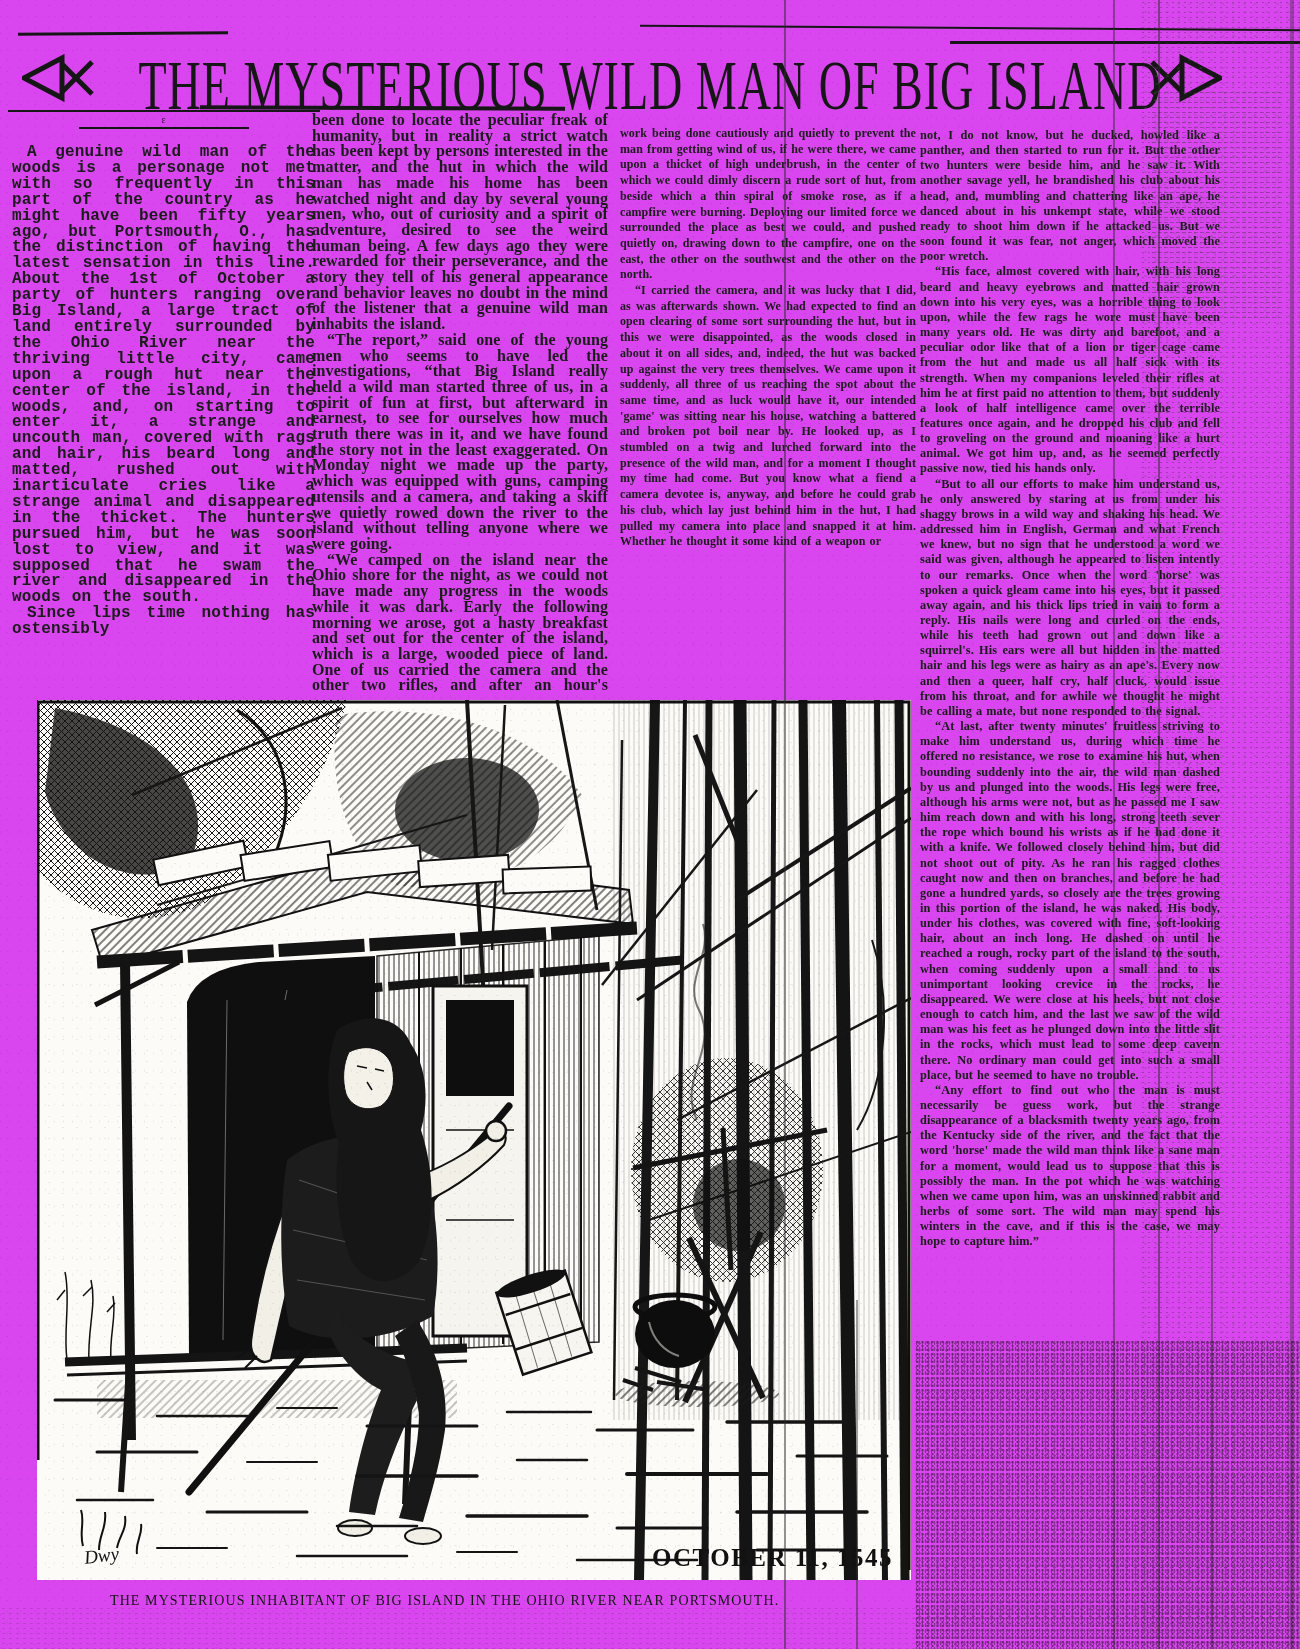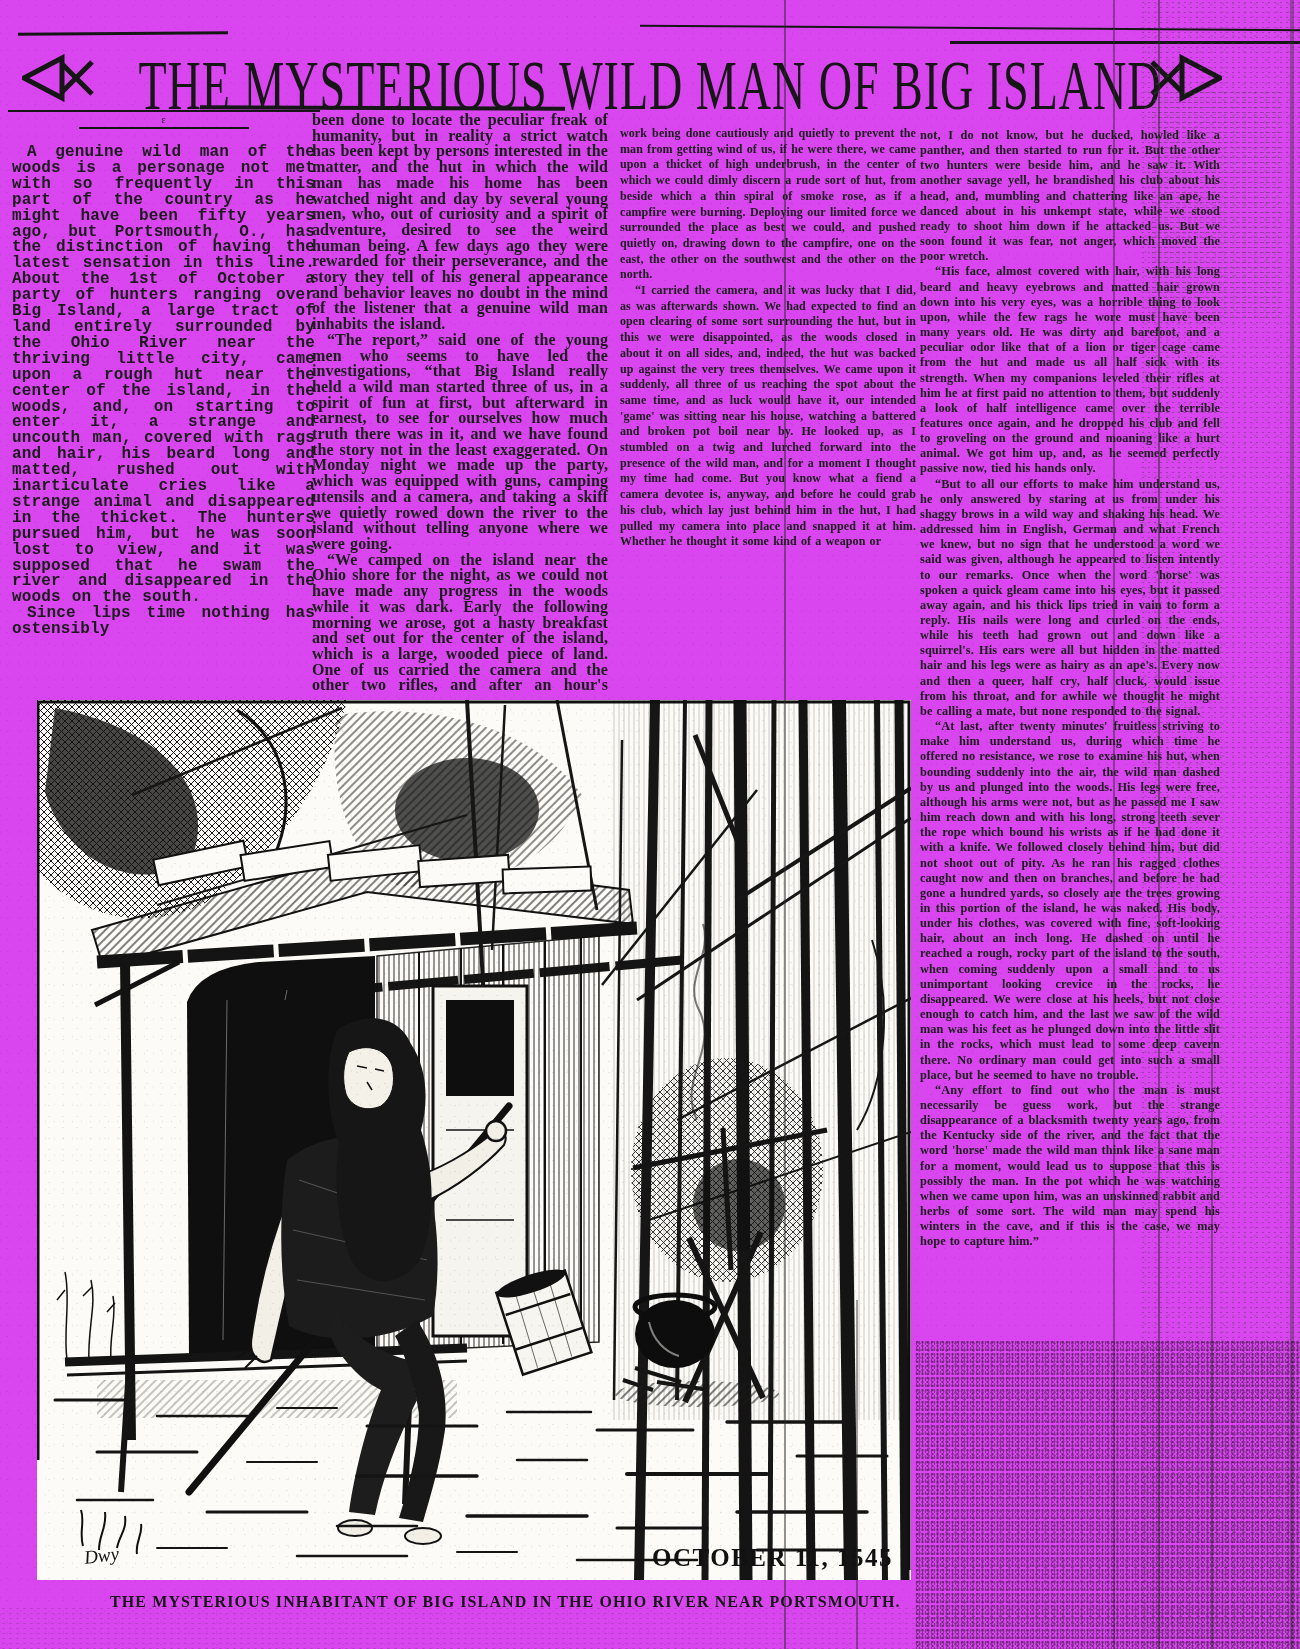--- a/index.html
+++ b/index.html
@@ -38,21 +38,21 @@
   .subdiv .bar{display:block;margin:2px auto 0;width:170px;height:2px;background:#161616;}
   
   .illustration{position:absolute;left:37px;top:700px;width:874px;height:880px;}
   
   .dateline{
     position:absolute;left:652px;top:1544px;width:270px;
     font-size:25px;font-weight:700;letter-spacing:1.5px;color:#111;white-space:nowrap;
   }
   .caption{
     position:absolute;left:110px;top:1593px;width:820px;
-    font-size:16px;font-weight:700;letter-spacing:1.1px;color:#151515;white-space:nowrap;
+    font-size:14px;font-weight:400;letter-spacing:1.1px;color:#151515;white-space:nowrap;
   }
   
   .noise,.noise-band,.noise-heavy,.noise-spot{position:absolute;pointer-events:none;}
   .noise{
     left:0;top:0;width:1300px;height:1649px;opacity:.5;
     background-image:
       radial-gradient(rgba(0,0,0,.14) .6px, transparent .8px),
       radial-gradient(rgba(0,0,0,.10) .5px, transparent .7px);
     background-size:14px 11px,9px 17px;background-position:0 0,5px 8px;
   }

